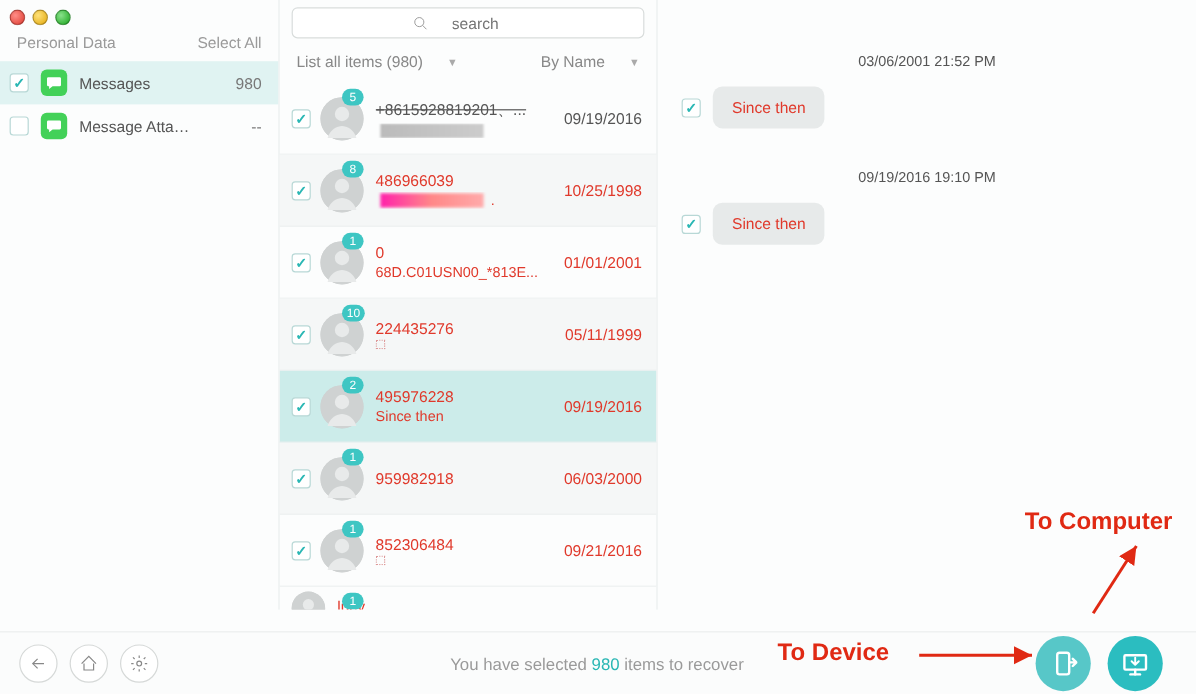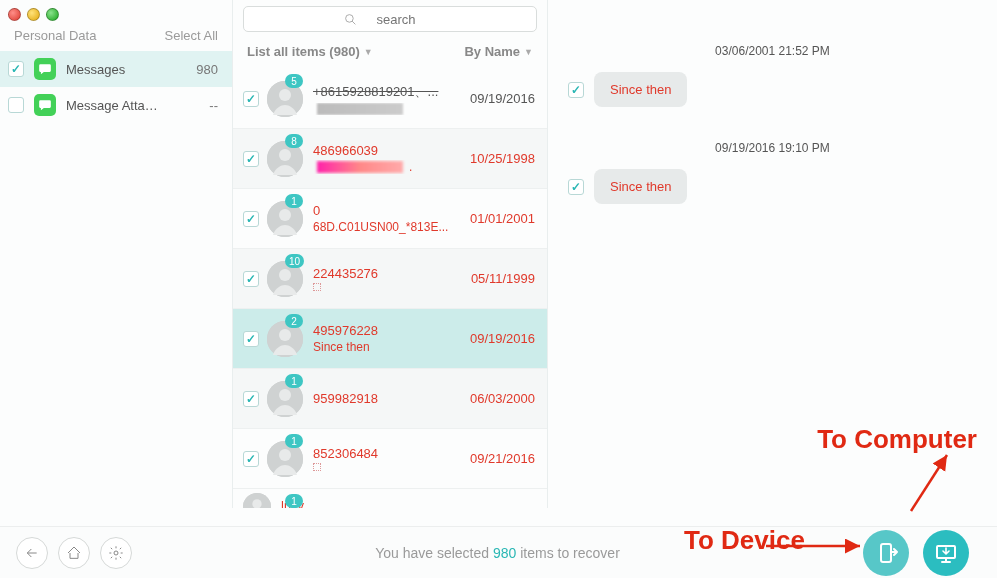--- a/index.html
+++ b/index.html
@@ -24,21 +24,21 @@
 .side-item .lbl { flex: 1; white-space: nowrap; overflow: hidden; text-overflow: ellipsis; }
 .side-item .ct { color: #777; font-size: 13px; }
 
 
 .mid { position: absolute; top: 0; left: 232px; width: 316px; height: 508px; border-left: 1px solid #e9eeee; border-right: 1px solid #e9eeee; display: flex; flex-direction: column; }
 .searchwrap { padding: 6px 10px; }
 .search { height: 26px; border: 1px solid #d9dddc; border-radius: 5px; display: flex; align-items: center; justify-content: center; gap: 20px; background: #fff; }
 .search svg { width: 13px; height: 13px; stroke: #9a9a9a; fill: none; stroke-width: 1.5; }
 .search input { border: 0; outline: 0; width: 60px; font-size: 13px; color: #777; background: transparent; }
 .filterbar { display: flex; justify-content: space-between; padding: 6px 14px 10px; font-size: 13px; color: #888; }
-.filterbar .drop { display: flex; align-items: center; gap: 4px; cursor: pointer; font-weight: bold; }
+.filterbar .drop { display: flex; align-items: center; gap: 20px; cursor: pointer; }
 .filterbar .caret { font-size: 9px; color: #aaa; }
 .msglist { flex: 1; overflow: hidden; }
 .msg { display: flex; align-items: center; height: 60px; padding: 0 12px 0 10px; border-bottom: 1px solid #edf0f0; position: relative; }
 .msg.sel { background: #ccecea; }
 .msg.alt { background: #f5f7f7; }
 .msg .cb { width: 16px; height: 16px; border: 1px solid #b8d8d6; border-radius: 3px; margin-right: 8px; display: flex; align-items: center; justify-content: center; background: #fff; flex-shrink: 0; }
 .msg .cb::after { content: '✓'; font-size: 12px; color: #2ab7b4; font-weight: bold; }
 .msg .ava { width: 36px; height: 36px; border-radius: 50%; background: #cdd0d0; display: flex; align-items: center; justify-content: center; margin-right: 10px; flex-shrink: 0; }
 .msg .ava svg { width: 36px; height: 36px; }
 .msg .badge { position: absolute; left: 52px; top: 5px; min-width: 18px; height: 14px; padding: 0 4px; background: #3ec6c3; color: #fff; font-size: 10px; border-radius: 7px; display: flex; align-items: center; justify-content: center; }
@@ -71,23 +71,23 @@
 .navbtn svg { width: 16px; height: 16px; stroke: #888; fill: none; stroke-width: 1.5; }
 .status { flex: 1; text-align: center; font-size: 14px; color: #9a9a9a; }
 .status .count { color: #2ab7b4; }
 .exports { display: flex; gap: 14px; margin-right: 12px; }
 .expbtn { width: 46px; height: 46px; border-radius: 50%; display: flex; align-items: center; justify-content: center; cursor: pointer; }
 .expbtn.dev { background: #57c7c8; }
 .expbtn.comp { background: #2bbdc0; }
 .expbtn svg { width: 24px; height: 24px; fill: none; stroke: #fff; stroke-width: 2; stroke-linecap: round; stroke-linejoin: round; }
 
 
-.anno { position: absolute; color: #e02913; font-weight: bold; font-size: 26px; font-family: Arial; }
+.anno { position: absolute; color: #e02913; font-weight: bold; font-size: 20px; font-family: Arial; }
 .anno.comp { top: 424px; right: 20px; }
-.anno.dev { bottom: 22px; left: 684px; }
+.anno.dev { bottom: 22px; left: 648px; }
 .arrow { position: absolute; }
 </style>
 </head>
 <body>
 
 <div class="traffic">
   <div class="tl red"></div>
   <div class="tl yel"></div>
   <div class="tl grn"></div>
 </div>

